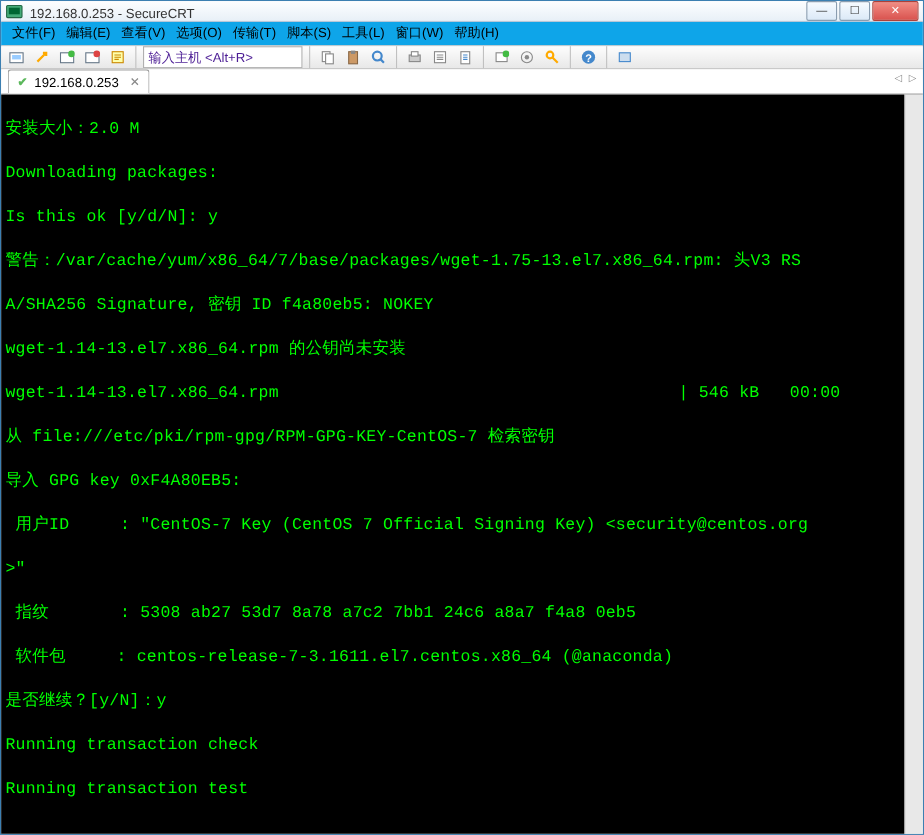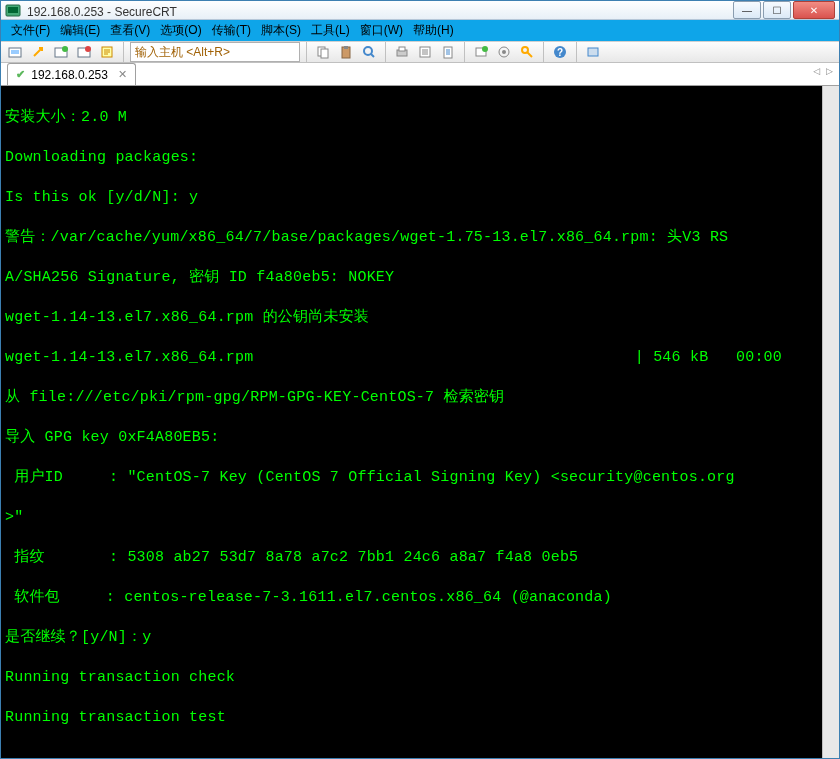--- a/index.html
+++ b/index.html
@@ -11,21 +11,21 @@
 .winbtns{display:flex;gap:2px;}
 .winbtn{width:28px;height:18px;border:1px solid #8a9db0;border-radius:2px;background:linear-gradient(#f7fbff,#dbe9f7);display:flex;align-items:center;justify-content:center;font-size:10px;color:#333;}
 .winbtn.close{background:linear-gradient(#f28d84,#d9534f);border-color:#b04038;color:#fff;width:42px;}
 
 .menubar{height:22px;background:#0ea5e9;display:flex;align-items:center;padding:0 6px;gap:2px;border-bottom:1px solid #d0d0d0;}
 .menuitem{padding:2px 4px;color:#000;}
 
 .toolbar{height:28px;background:linear-gradient(#fdfdfd,#e8e8e8);display:flex;align-items:center;padding:0 4px;border-bottom:1px solid #c0c0c0;gap:3px;}
 .tbtn{width:20px;height:20px;display:flex;align-items:center;justify-content:center;border:1px solid transparent;border-radius:2px;}
 .tsep{width:1px;height:20px;background:#c0c0c0;margin:0 3px;}
-.hostbox{border:1px solid #b0b0b0;background:#fff;height:20px;width:170px;padding:0 4px;color:#a16207;display:flex;align-items:center;}
+.hostbox{border:1px solid #b0b0b0;background:#fff;height:20px;width:145px;padding:0 4px;color:#4c1d95;display:flex;align-items:center;}
 
 .tabbar{height:24px;background:#fff;display:flex;align-items:flex-end;padding:0 6px;border-bottom:1px solid #a0a0a0;position:relative;}
 .tab{height:22px;border:1px solid #a0a0a0;border-bottom:none;border-radius:3px 3px 0 0;background:#fff;display:flex;align-items:center;padding:0 8px;gap:6px;margin-right:2px;}
 .tab .check{color:#5cb85c;font-weight:bold;font-size:11px;}
 .tab .closex{color:#888;font-size:11px;margin-left:4px;}
 .tabnav{position:absolute;right:6px;top:3px;display:flex;gap:6px;color:#888;font-size:9px;}
 
 .terminal{flex:1;background:#000;color:#00ff00;font-family:"NSimSun","SimSun","Courier New",monospace;font-size:15px;line-height:20px;padding:2px 4px;overflow:hidden;white-space:pre;letter-spacing:0.2px;position:relative;}
 .terminal::-webkit-scrollbar{width:16px;}
 .rt{position:absolute;right:10px;}
@@ -181,21 +181,21 @@
 </div>
 
 <div class="termwrap">
 <div class="terminal">
 <div>安装大小：2.0 M</div>
 <div>Downloading packages:</div>
 <div>Is this ok [y/d/N]: y</div>
 <div>警告：/var/cache/yum/x86_64/7/base/packages/wget-1.75-13.el7.x86_64.rpm: 头V3 RS</div>
 <div>A/SHA256 Signature, 密钥 ID f4a80eb5: NOKEY</div>
 <div>wget-1.14-13.el7.x86_64.rpm 的公钥尚未安装</div>
-<div style="position:relative"><span>wget-1.14-13.el7.x86_64.rpm</span><span class="rt" style="right:36px">| 546 kB   00:00</span></div>
+<div style="position:relative"><span>wget-1.14-13.el7.x86_64.rpm</span><span class="rt" style="right:54px">| 546 kB   00:00</span></div>
 <div>从 file:///etc/pki/rpm-gpg/RPM-GPG-KEY-CentOS-7 检索密钥</div>
 <div>导入 GPG key 0xF4A80EB5:</div>
 <div> 用户ID     : "CentOS-7 Key (CentOS 7 Official Signing Key) &lt;security@centos.org</div>
 <div>&gt;"</div>
 <div> 指纹       : 5308 ab27 53d7 8a78 a7c2 7bb1 24c6 a8a7 f4a8 0eb5</div>
 <div> 软件包     : centos-release-7-3.1611.el7.centos.x86_64 (@anaconda)</div>
 <div>是否继续？[y/N]：y</div>
 <div>Running transaction check</div>
 <div>Running transaction test</div>
 

